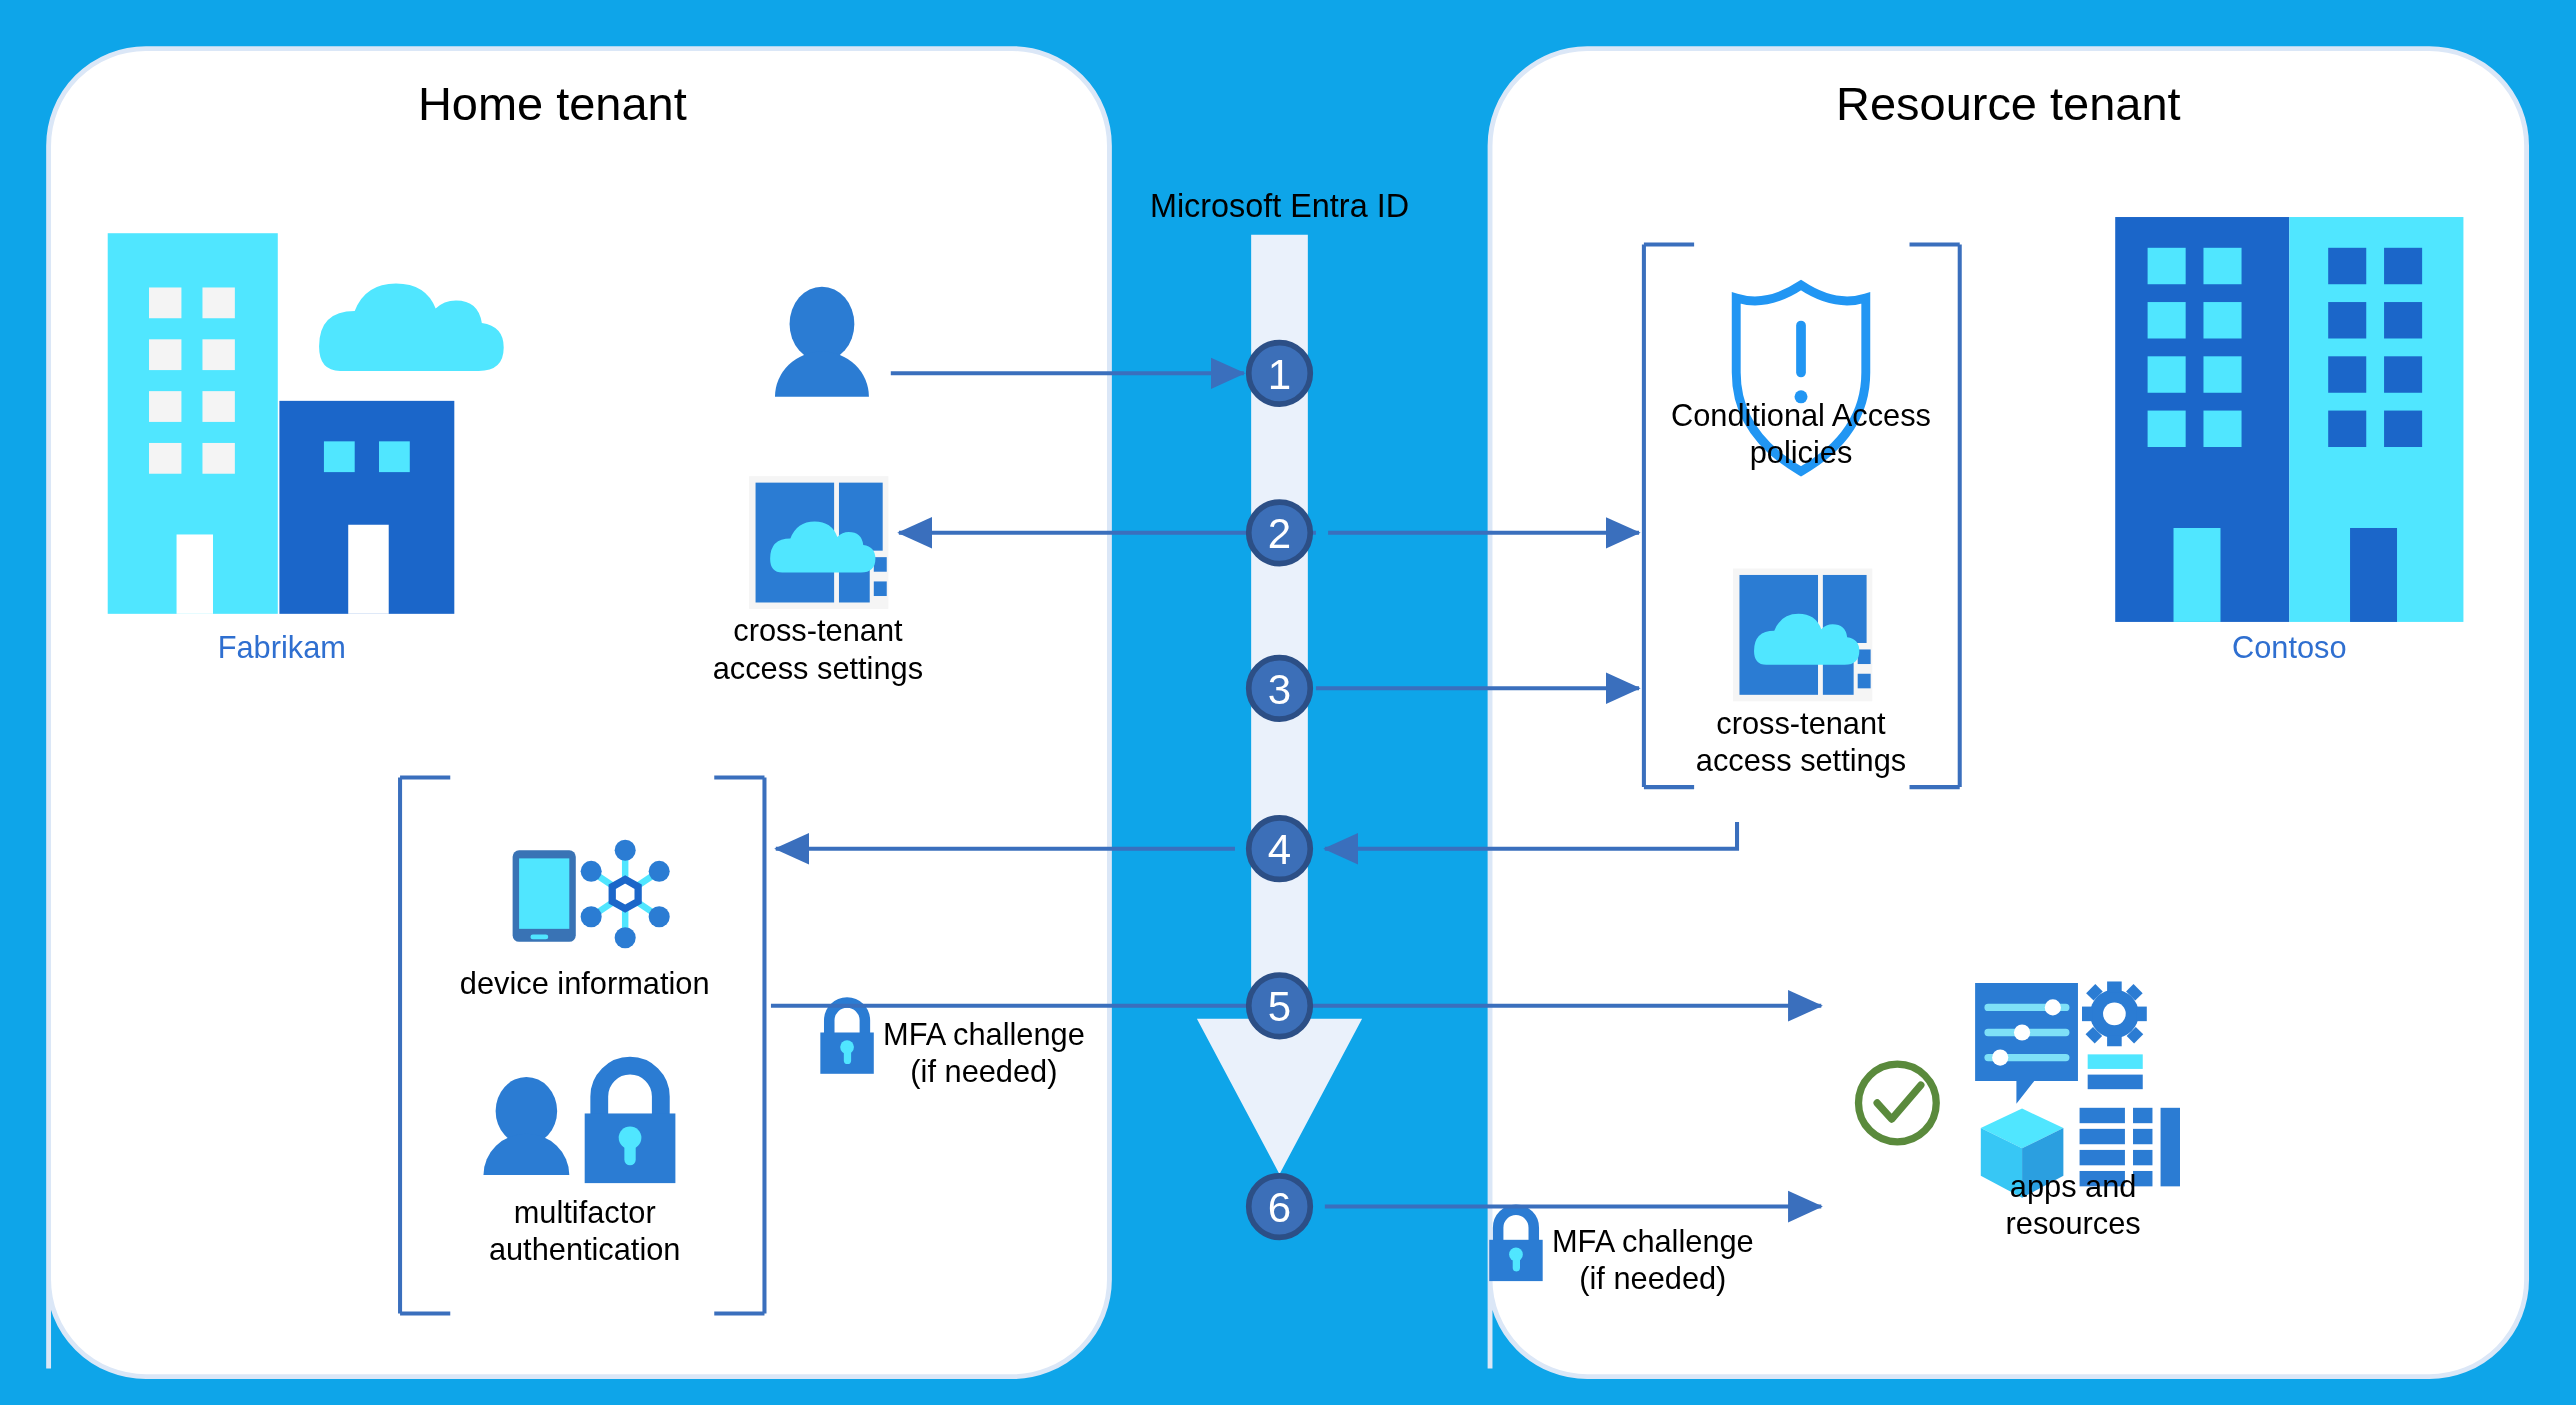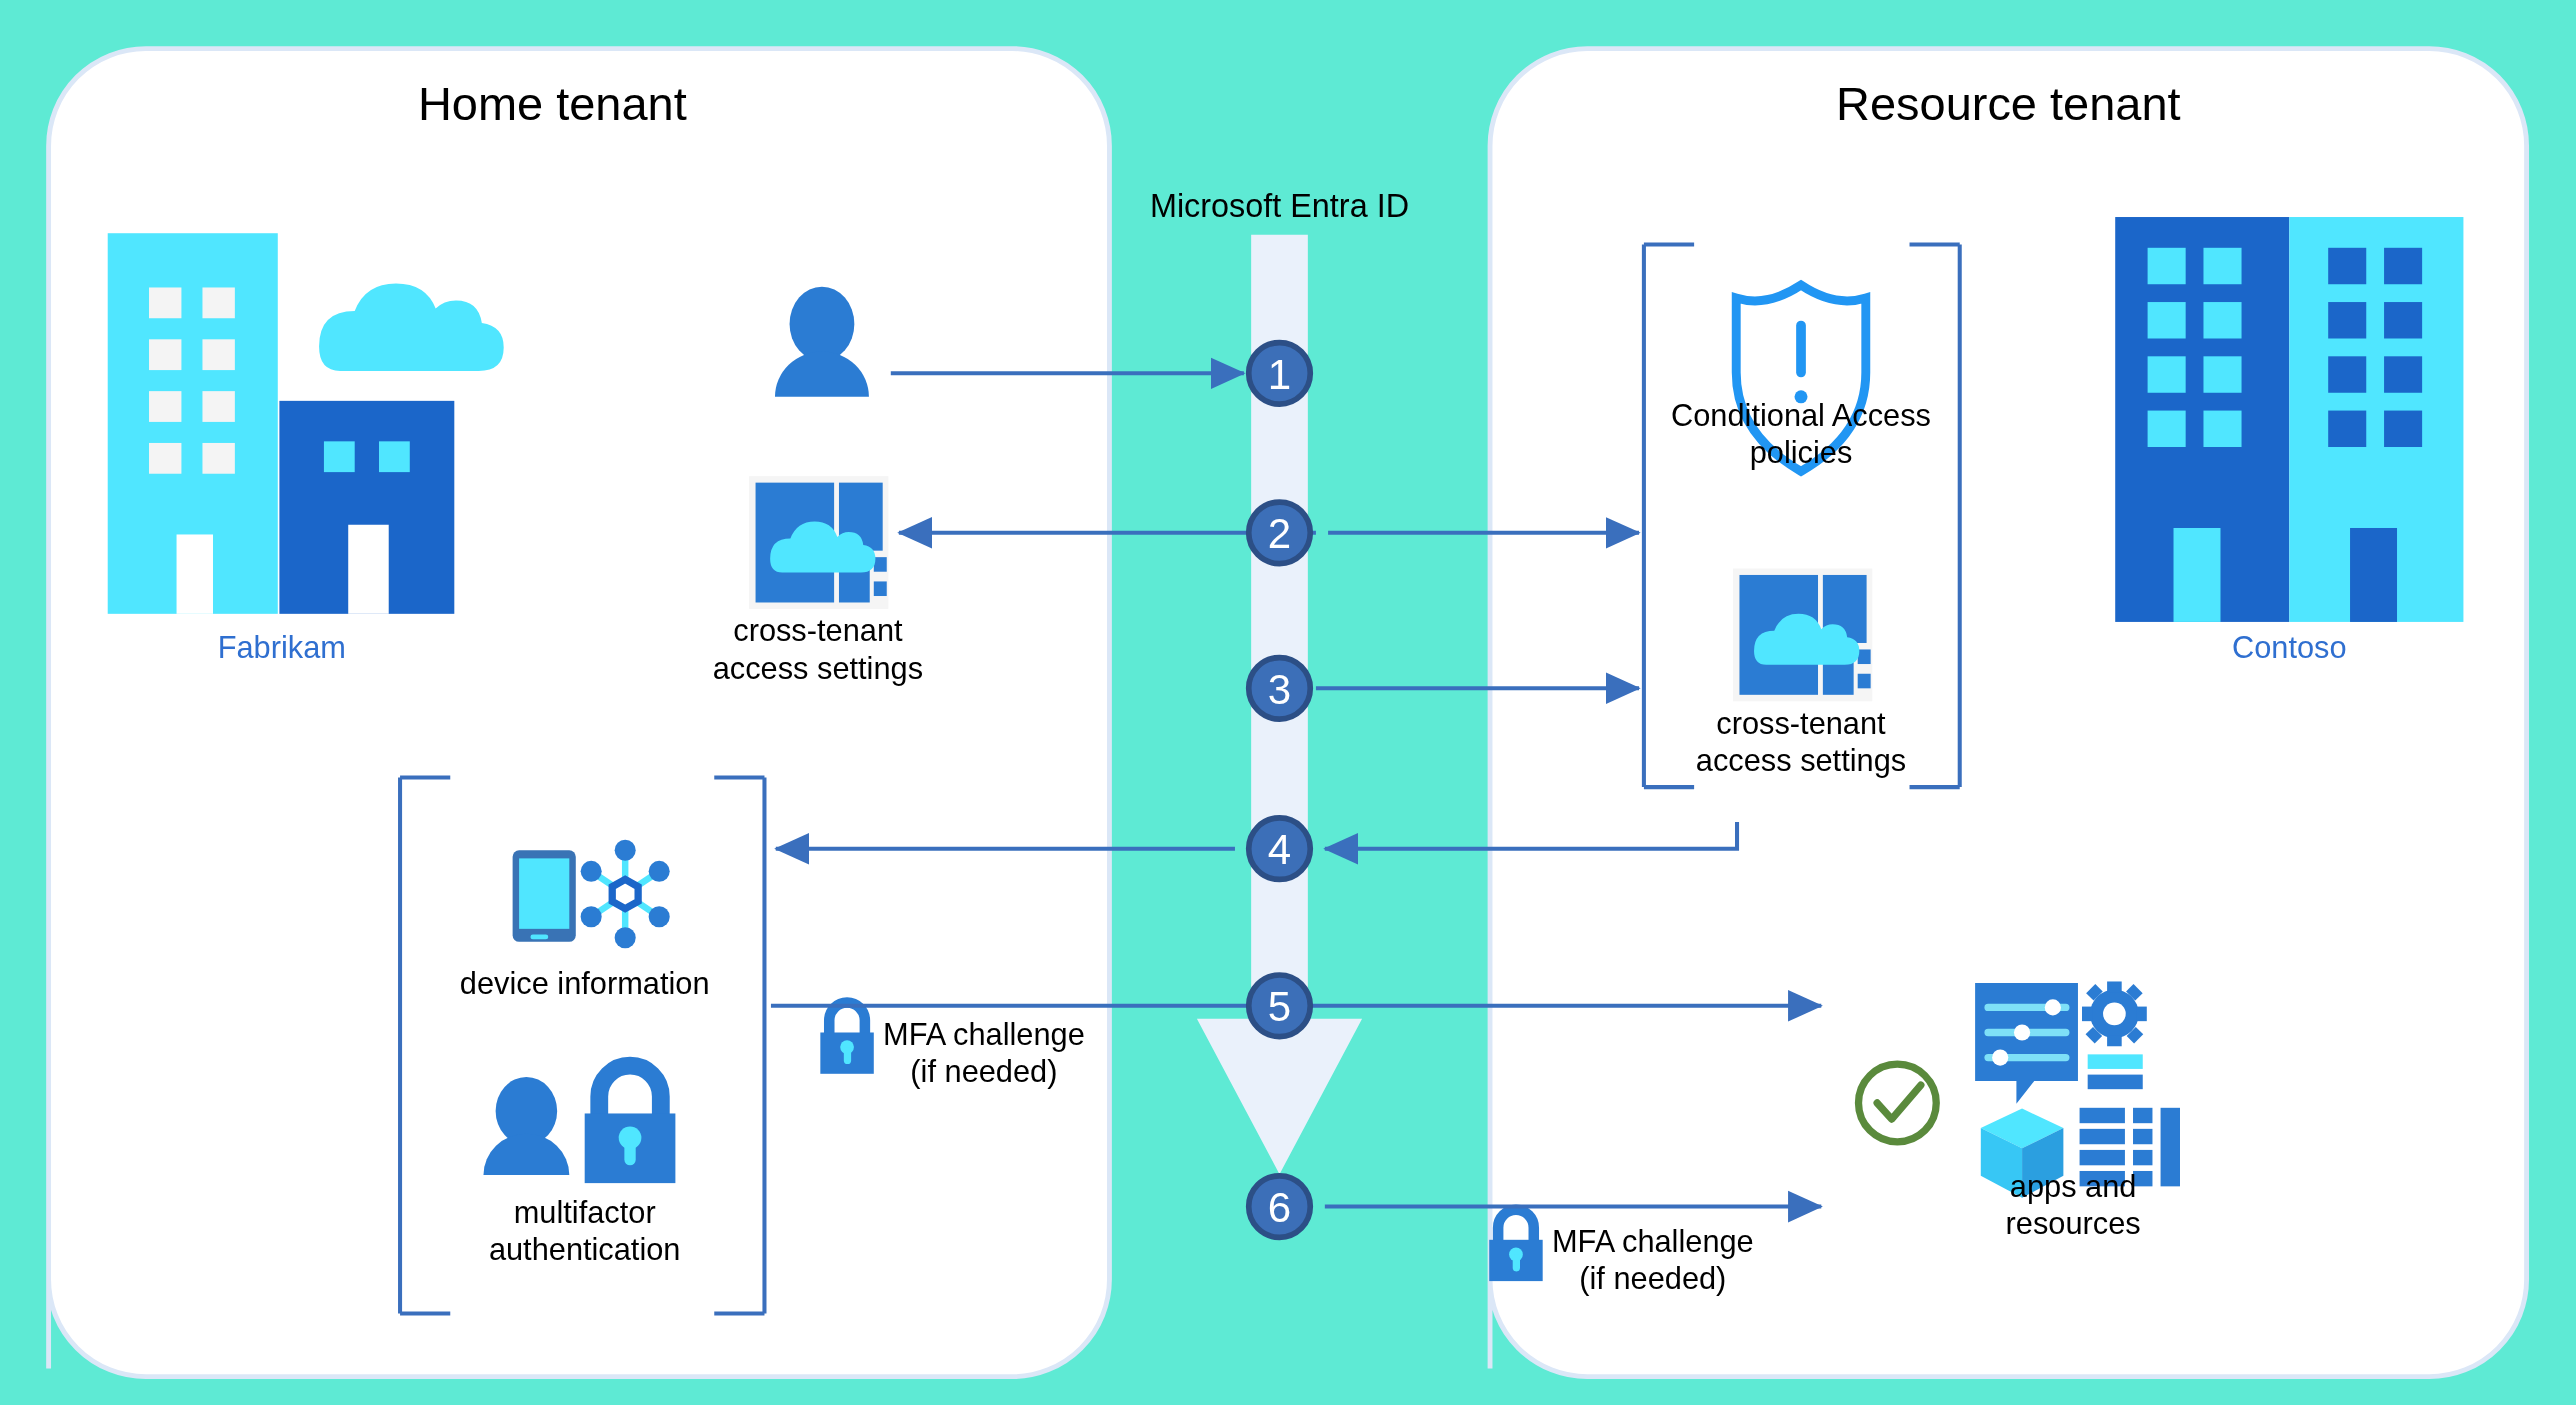--- a/index.html
+++ b/index.html
@@ -4,21 +4,21 @@
 <style>
   html, body {
     margin: 0;
     padding: 0;
     background: #ffffff;
   }
   #stage {
     position: relative;
     width: 2576px;
     height: 1405px;
-    background: #5eead4;
+    background: #0ea5e9;
     font-family: "Liberation Sans", sans-serif;
     overflow: hidden;
   }
   #stage svg { display: block; }
   .lbl {
     font-family: "Liberation Sans", sans-serif;
     fill: #000000;
   }
   .tenant-title {
     font-size: 58px;

